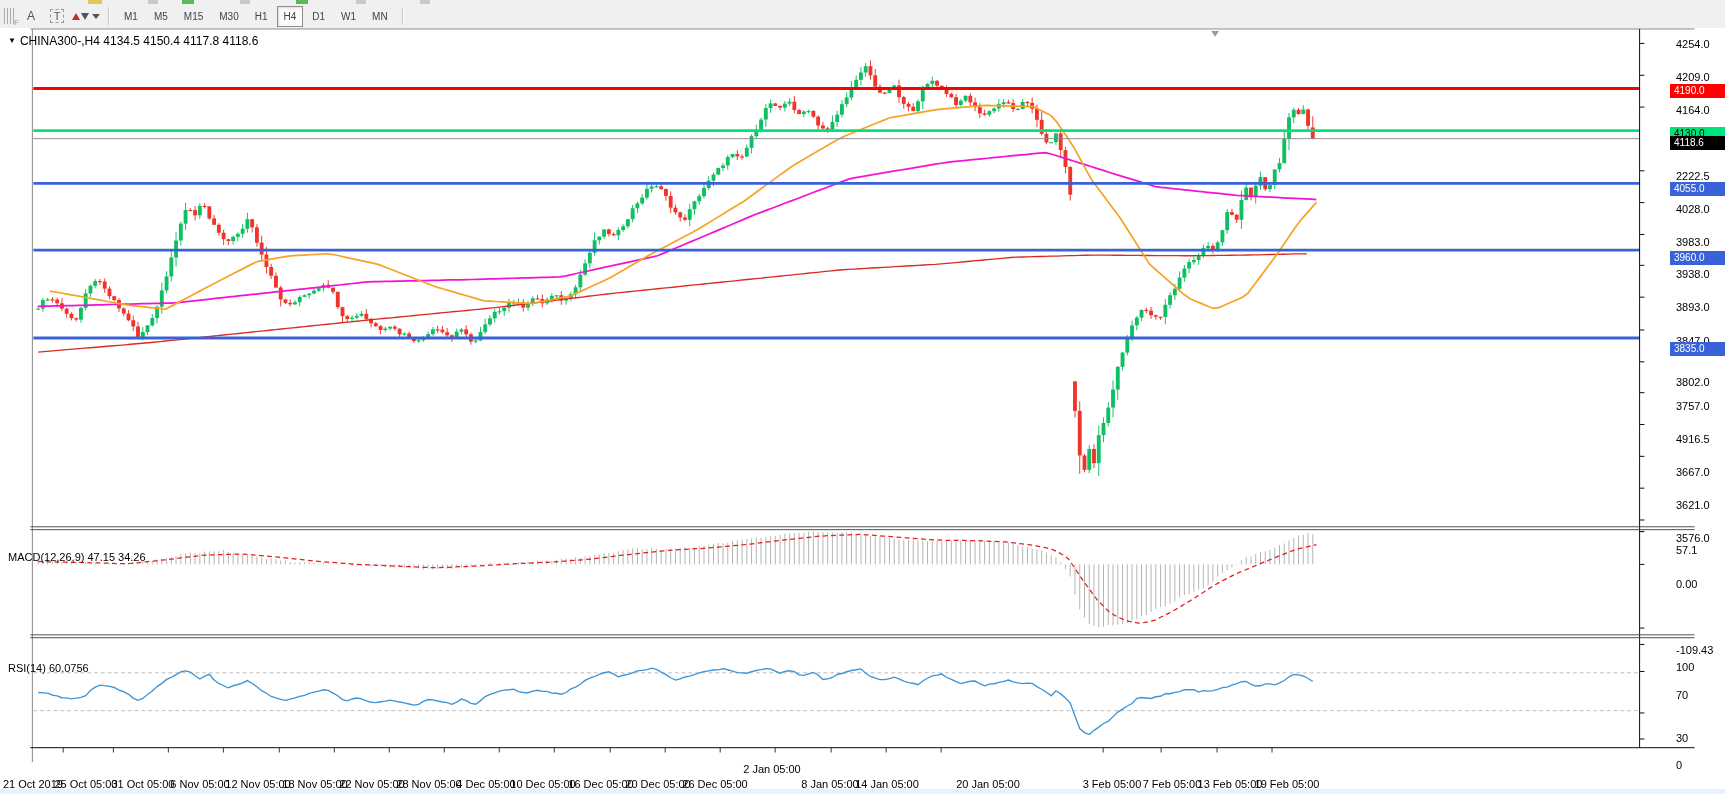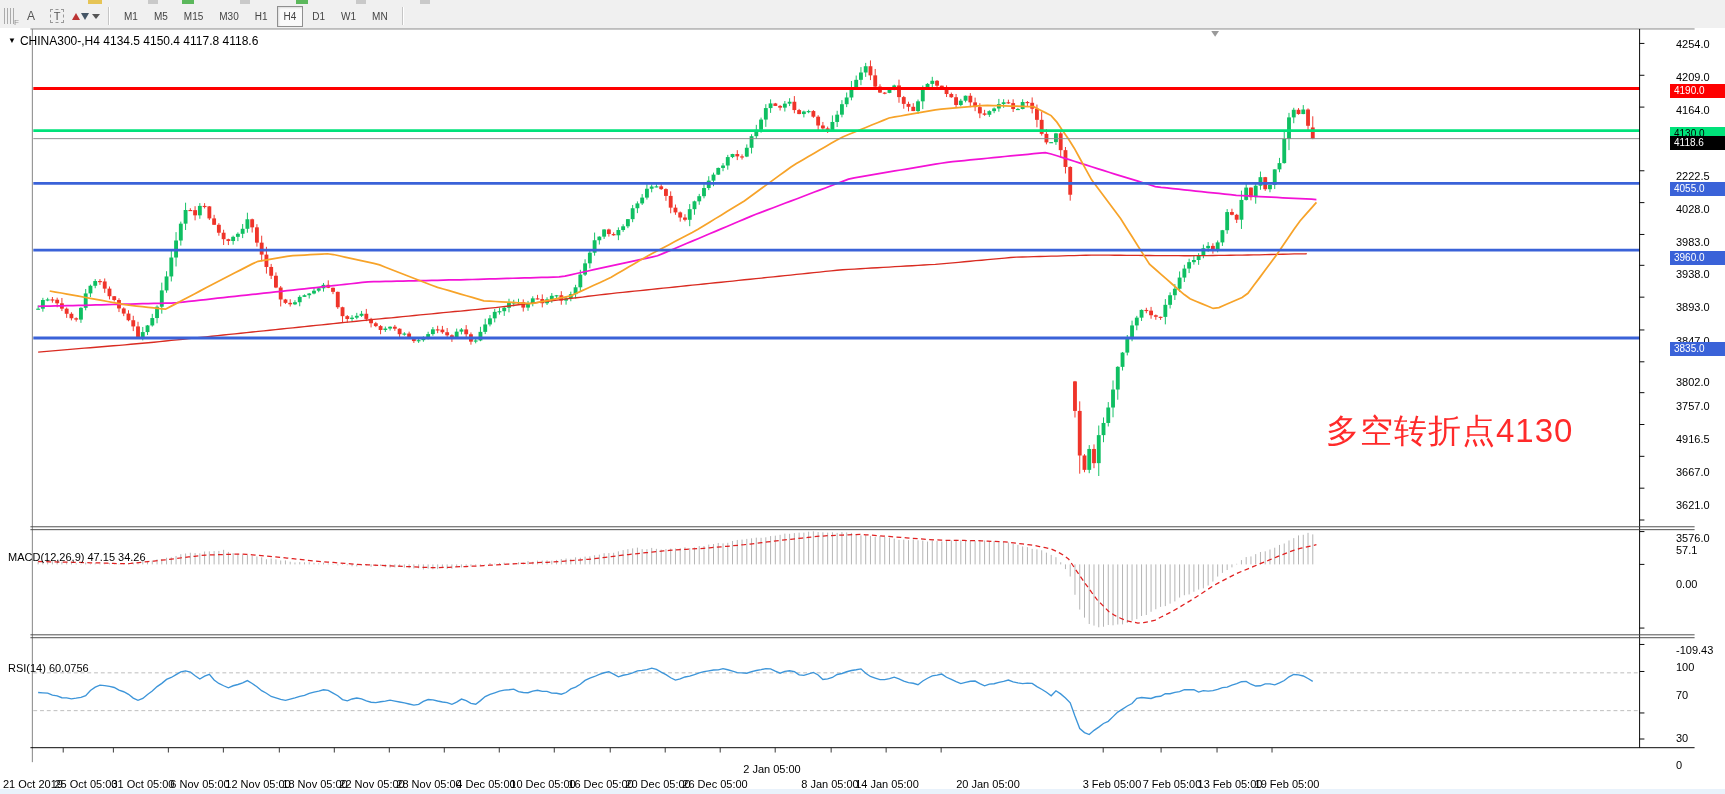--- a/index.html
+++ b/index.html
@@ -956,21 +956,20 @@
         <line x1="1112" x2="1112" y1="774" y2="779" stroke="#333" stroke-width="1"></line>
         <line x1="1172" x2="1172" y1="774" y2="779" stroke="#333" stroke-width="1"></line>
         <line x1="1230" x2="1230" y1="774" y2="779" stroke="#333" stroke-width="1"></line>
         <line x1="1287" x2="1287" y1="774" y2="779" stroke="#333" stroke-width="1"></line>
       </svg>
     <div class="lbl title" style="position:absolute;">
       <span class="tri">▼</span><span>CHINA300-,H4  4134.5 4150.4 4117.8 4118.6</span>
     </div>
     <div class="indlabel" style="top:523px;">MACD(12,26,9) 47.15 34.26</div>
     <div class="indlabel" style="top:634px;">RSI(14) 60.0756</div>
-    <div class="annotation" style="left:1326px;top:381px;">多空转折点4130</div>
     <div id="pticks">
         <div class="lbl " style="left: 1676px; top: 10px;">4254.0</div>
         <div class="lbl " style="left: 1676px; top: 43px;">4209.0</div>
         <div class="lbl " style="left: 1676px; top: 76px;">4164.0</div>
         <div class="lbl " style="left: 1676px; top: 142px;">2222.5</div>
         <div class="lbl " style="left: 1676px; top: 175px;">4028.0</div>
         <div class="lbl " style="left: 1676px; top: 208px;">3983.0</div>
         <div class="lbl " style="left: 1676px; top: 240px;">3938.0</div>
         <div class="lbl " style="left: 1676px; top: 273px;">3893.0</div>
         <div class="lbl " style="left: 1676px; top: 307px;">3847.0</div>

